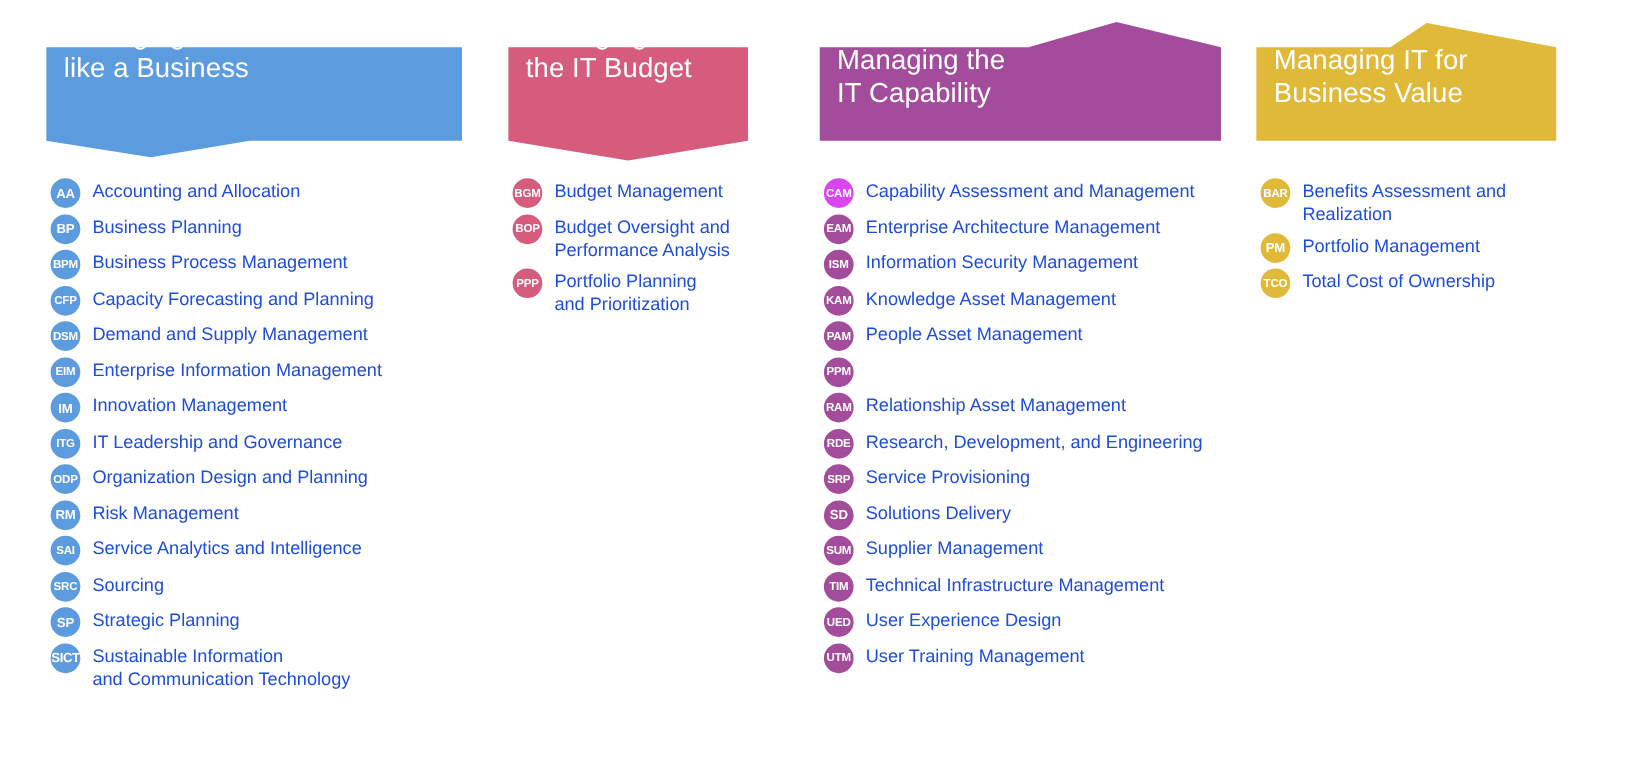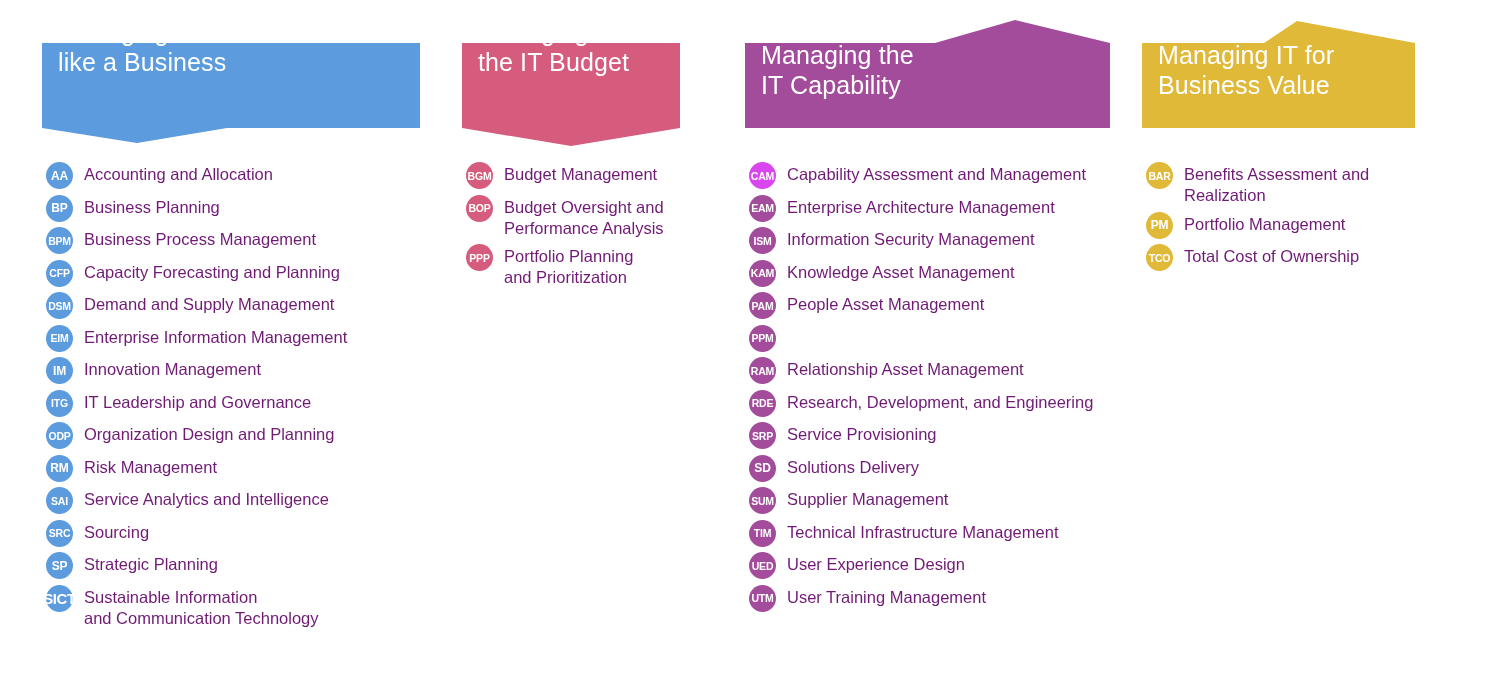--- a/index.html
+++ b/index.html
@@ -44,24 +44,24 @@
     border-radius:50%;
     display:flex;align-items:center;justify-content:center;
     color:#ffffff;
     font-weight:700;
     letter-spacing:-0.2px;
     box-sizing:border-box;
     margin-top:-1px;
   }
   .cap-badge.len2{font-size:12px;}
   .cap-badge.len3{font-size:10.5px;}
-  .cap-badge.len4{font-size:15px;letter-spacing:-0.4px;}
+  .cap-badge.len4{font-size:12px;letter-spacing:-0.4px;}
   .cap-label{
     margin-left:11px;
-    color:#701a75;
+    color:#1d4ed8;
     font-size:16.5px;
     line-height:21px;
     white-space:pre-line;
     padding-top:1px;
   }
 
   
   #col-0{left:42px;}
   #col-1{left:462px;}
   #col-2{left:745px;}

